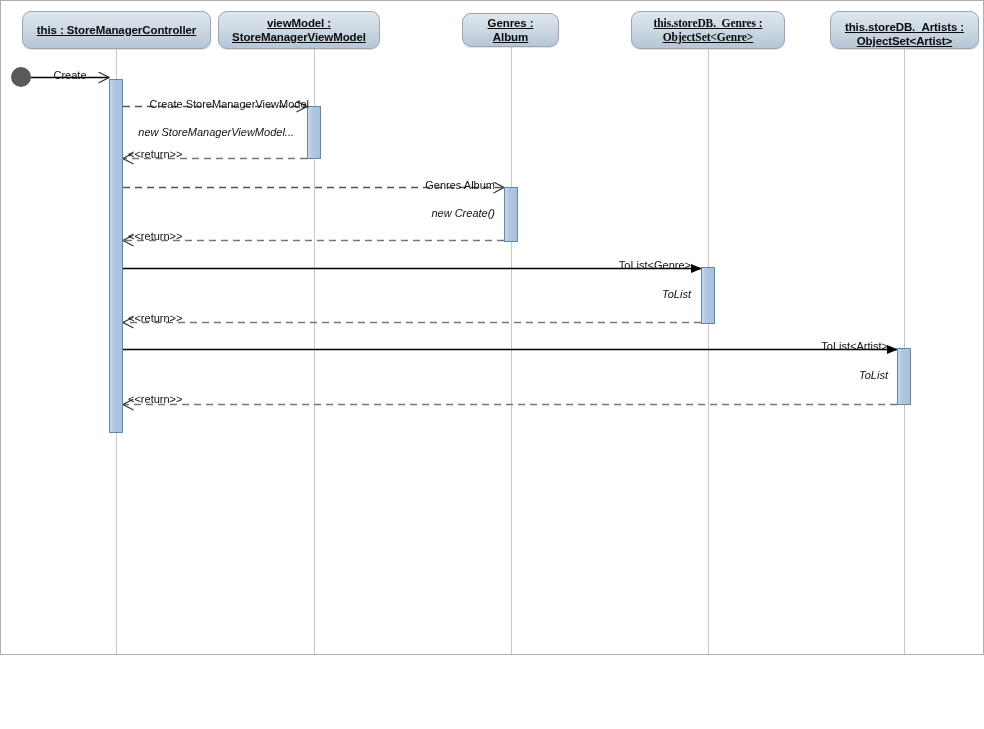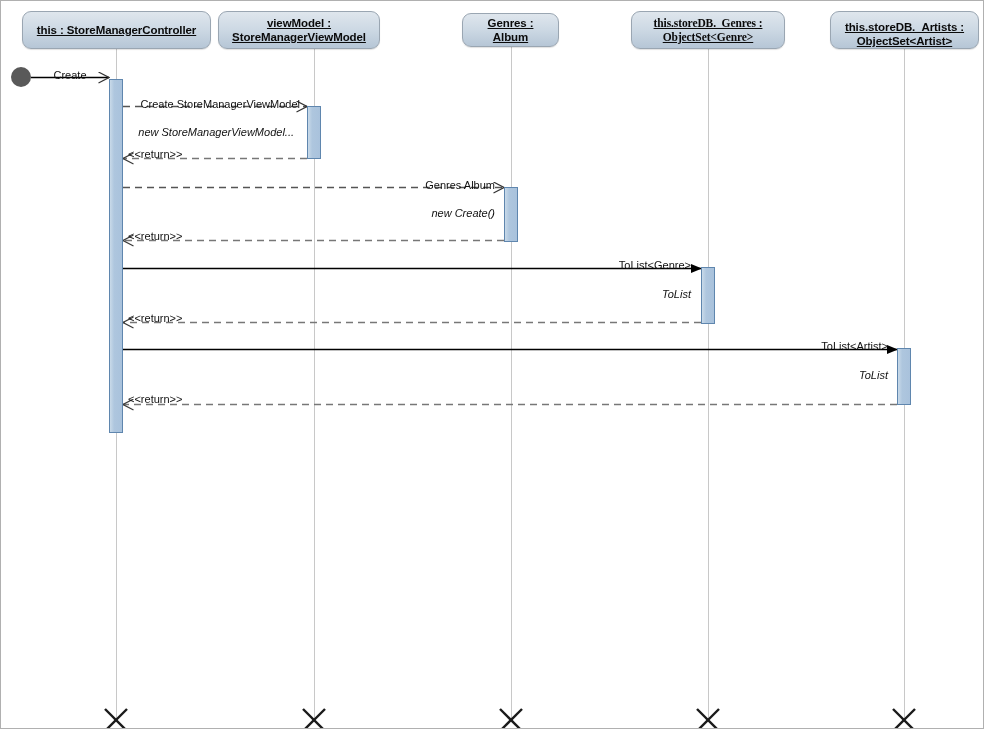--- a/index.html
+++ b/index.html
@@ -6,21 +6,21 @@
     margin: 0;
     padding: 0;
     background: #ffffff;
   }
   body {
     font-family: "Liberation Sans", sans-serif;
   }
   #canvas {
     position: relative;
     width: 984px;
-    height: 729px;
+    height: 655px;
     background: #ffffff;
     border: 1px solid #b0b0b0;
     box-sizing: border-box;
     overflow: hidden;
   }
   .head-box {
     position: absolute;
     box-sizing: border-box;
     border: 1px solid #9aa6b2;
     border-radius: 9px;
@@ -159,21 +159,21 @@
     </div>
   <div id="activations-layer">
       <div class="activation" style="left: 108px; top: 78px; width: 14px; height: 354px;"></div>
       <div class="activation" style="left: 306px; top: 105px; width: 14px; height: 53px;"></div>
       <div class="activation" style="left: 503px; top: 186px; width: 14px; height: 55px;"></div>
       <div class="activation" style="left: 700px; top: 266px; width: 14px; height: 57px;"></div>
       <div class="activation" style="left: 896px; top: 347px; width: 14px; height: 57px;"></div>
     </div>
   <div id="labels-layer">
       <div class="msg-label" style="left: 69px; transform: translateX(-50%); top: 68px;">Create</div>
-      <div class="msg-label right" style="left: 299px; top: 97px; text-align: center;">Create StoreManagerViewModel</div>
+      <div class="msg-label right" style="left: 308px; top: 97px; text-align: center;">Create StoreManagerViewModel</div>
       <div class="msg-label italic right" style="left: 293px; top: 125px;">new StoreManagerViewModel...</div>
       <div class="msg-label" style="left: 127px; top: 147px;">&lt;&lt;return&gt;&gt;</div>
       <div class="msg-label right" style="left: 494px; top: 178px;">Genres Album</div>
       <div class="msg-label italic right" style="left: 494px; top: 206px;">new Create()</div>
       <div class="msg-label" style="left: 127px; top: 229px;">&lt;&lt;return&gt;&gt;</div>
       <div class="msg-label right" style="left: 690px; top: 258px;">ToList&lt;Genre&gt;</div>
       <div class="msg-label italic right" style="left: 690px; top: 287px;">ToList</div>
       <div class="msg-label" style="left: 127px; top: 311px;">&lt;&lt;return&gt;&gt;</div>
       <div class="msg-label right" style="left: 887px; top: 339px;">ToList&lt;Artist&gt;</div>
       <div class="msg-label italic right" style="left: 887px; top: 368px;">ToList</div>

